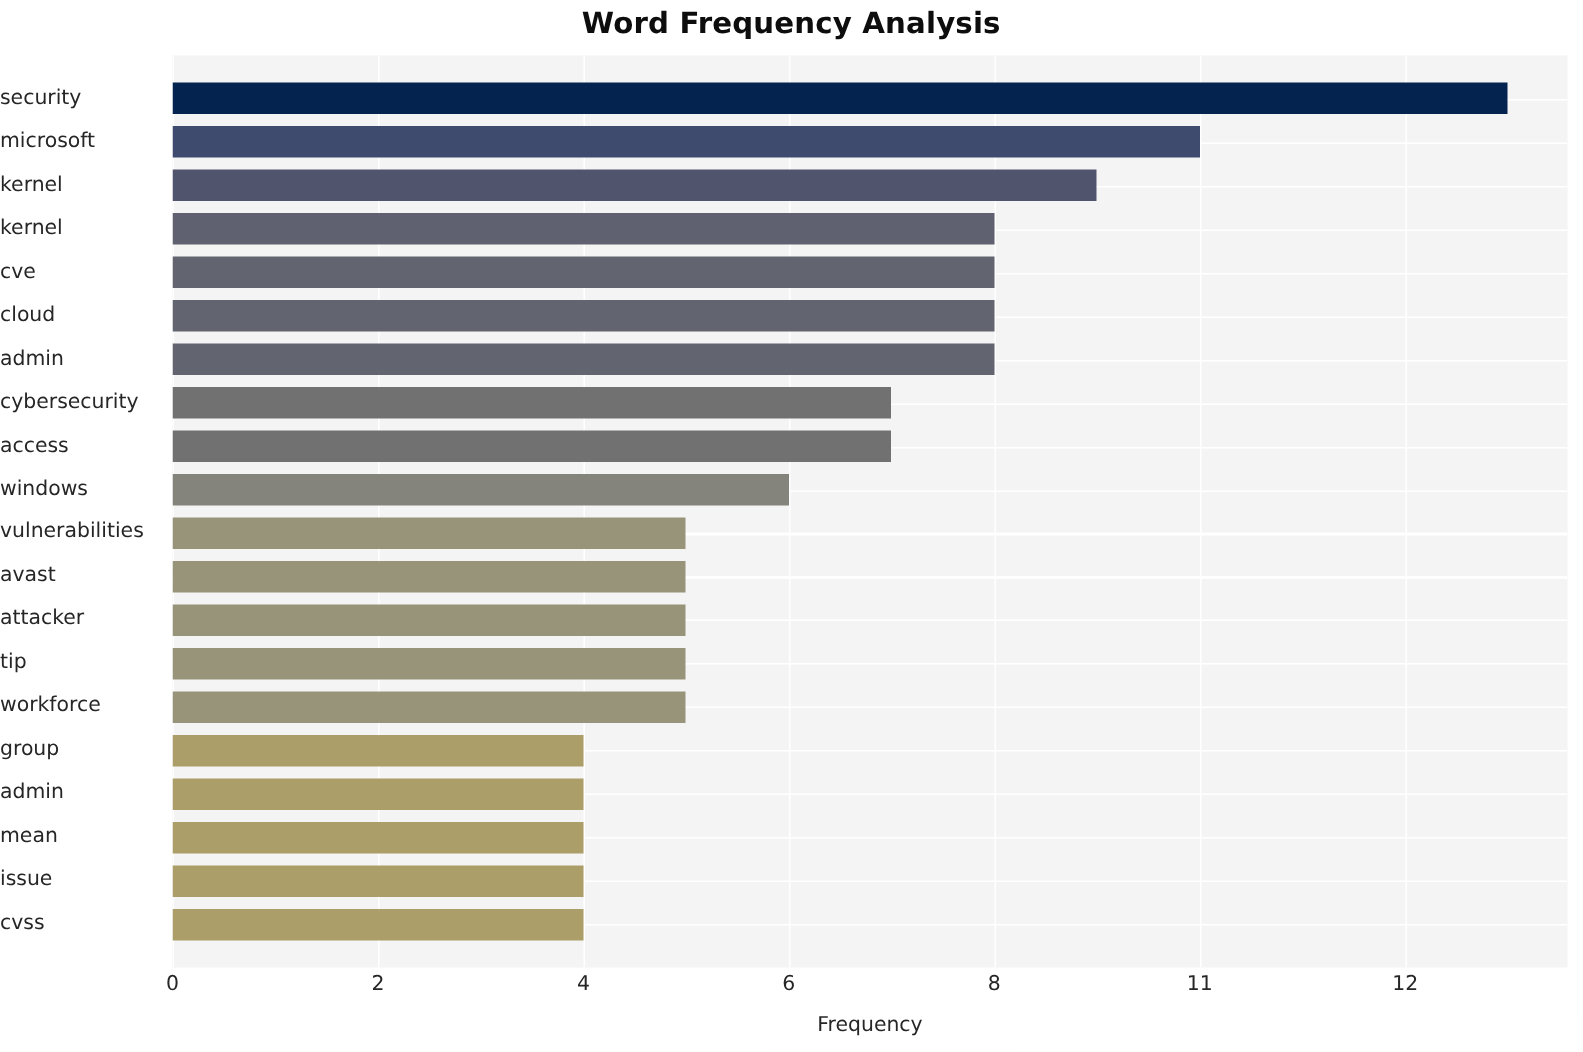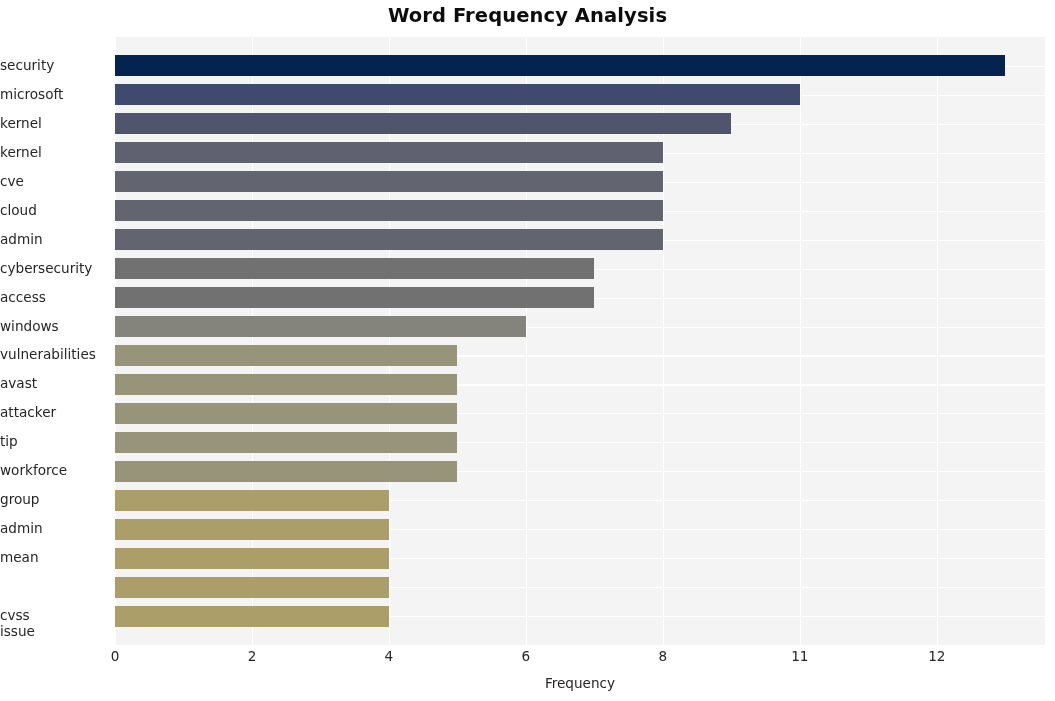--- a/index.html
+++ b/index.html
@@ -174,21 +174,21 @@
       <div class="ytick-wrap" style="top: 290.571px; padding-right: 8px; box-sizing: border-box;">access</div>
       <div class="ytick-wrap" style="top: 319.524px; padding-right: 8px; box-sizing: border-box;">windows</div>
       <div class="ytick-wrap" style="top: 348.476px; padding-right: 8px; box-sizing: border-box;">vulnerabilities</div>
       <div class="ytick-wrap" style="top: 377.429px; padding-right: 8px; box-sizing: border-box;">avast</div>
       <div class="ytick-wrap" style="top: 406.381px; padding-right: 8px; box-sizing: border-box;">attacker</div>
       <div class="ytick-wrap" style="top: 435.333px; padding-right: 8px; box-sizing: border-box;">tip</div>
       <div class="ytick-wrap" style="top: 464.286px; padding-right: 8px; box-sizing: border-box;">workforce</div>
       <div class="ytick-wrap" style="top: 493.238px; padding-right: 8px; box-sizing: border-box;">group</div>
       <div class="ytick-wrap" style="top: 522.19px; padding-right: 8px; box-sizing: border-box;">admin</div>
       <div class="ytick-wrap" style="top: 551.143px; padding-right: 8px; box-sizing: border-box;">mean</div>
-      <div class="ytick-wrap" style="top: 580.095px; padding-right: 8px; box-sizing: border-box; margin-top: 45px;">issue</div>
+      <div class="ytick-wrap" style="top: 580.095px; padding-right: 8px; box-sizing: border-box;">issue</div>
       <div class="ytick-wrap" style="top: 609.048px; padding-right: 8px; box-sizing: border-box;">cvss</div>
     </div>
   <div id="xlabels">
       <div class="xtick" style="left: 115px;">0</div>
       <div class="xtick" style="left: 251.966px;">2</div>
       <div class="xtick" style="left: 388.932px;">4</div>
       <div class="xtick" style="left: 525.898px;">6</div>
       <div class="xtick" style="left: 662.865px;">8</div>
       <div class="xtick" style="left: 799.831px;">11</div>
       <div class="xtick" style="left: 936.797px;">12</div>

